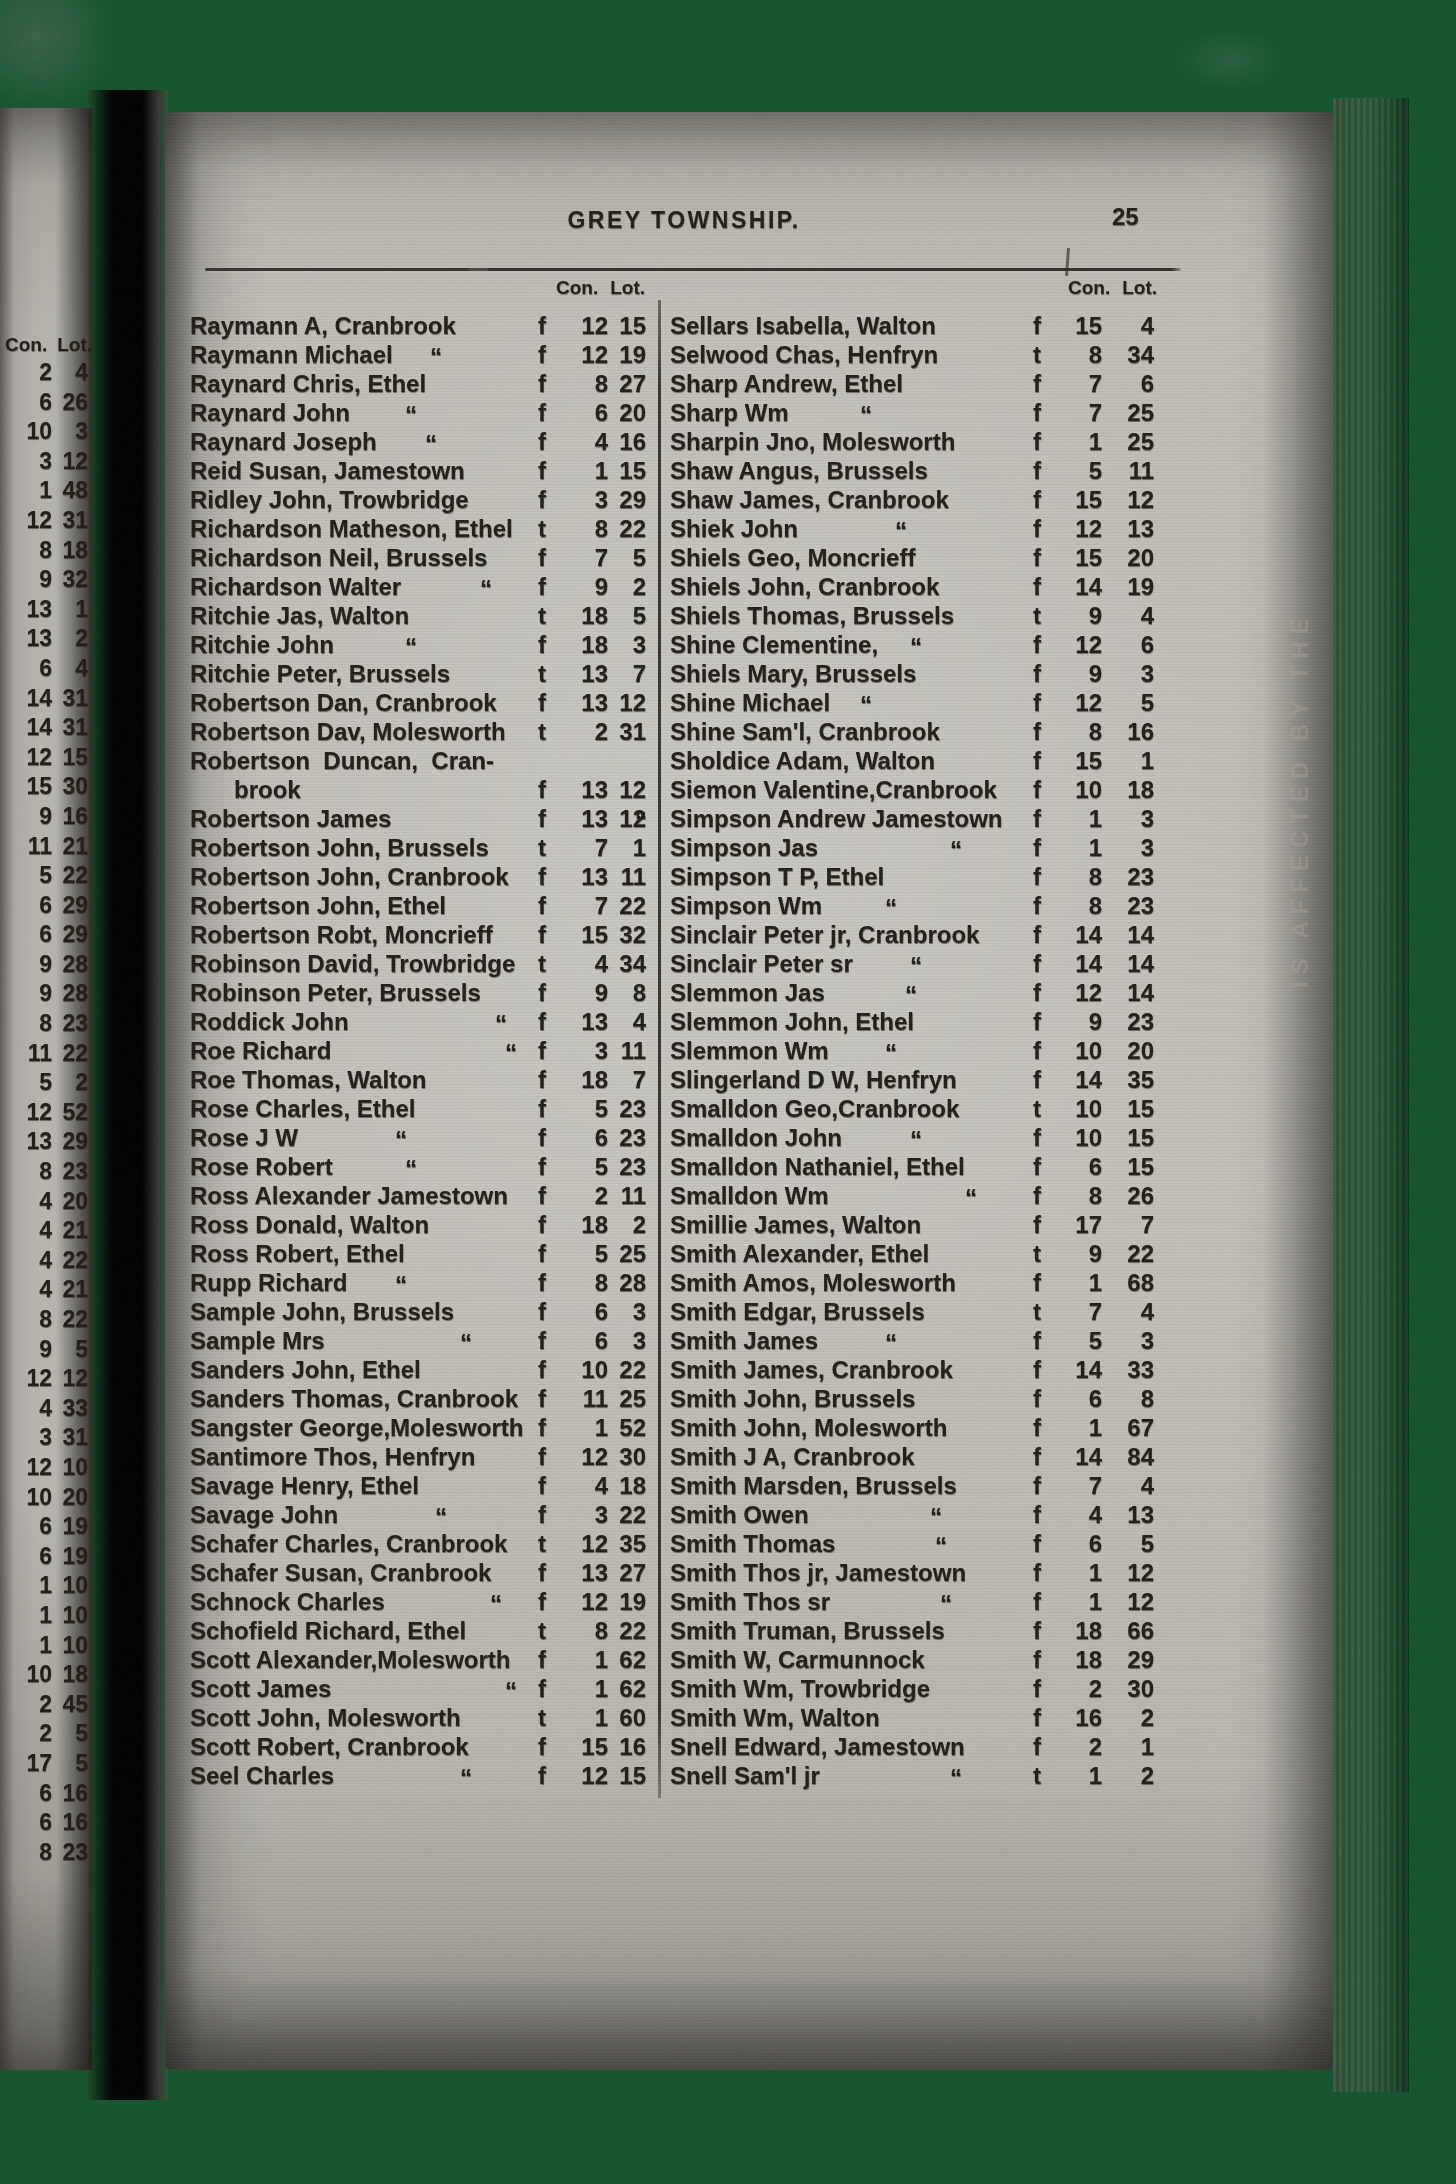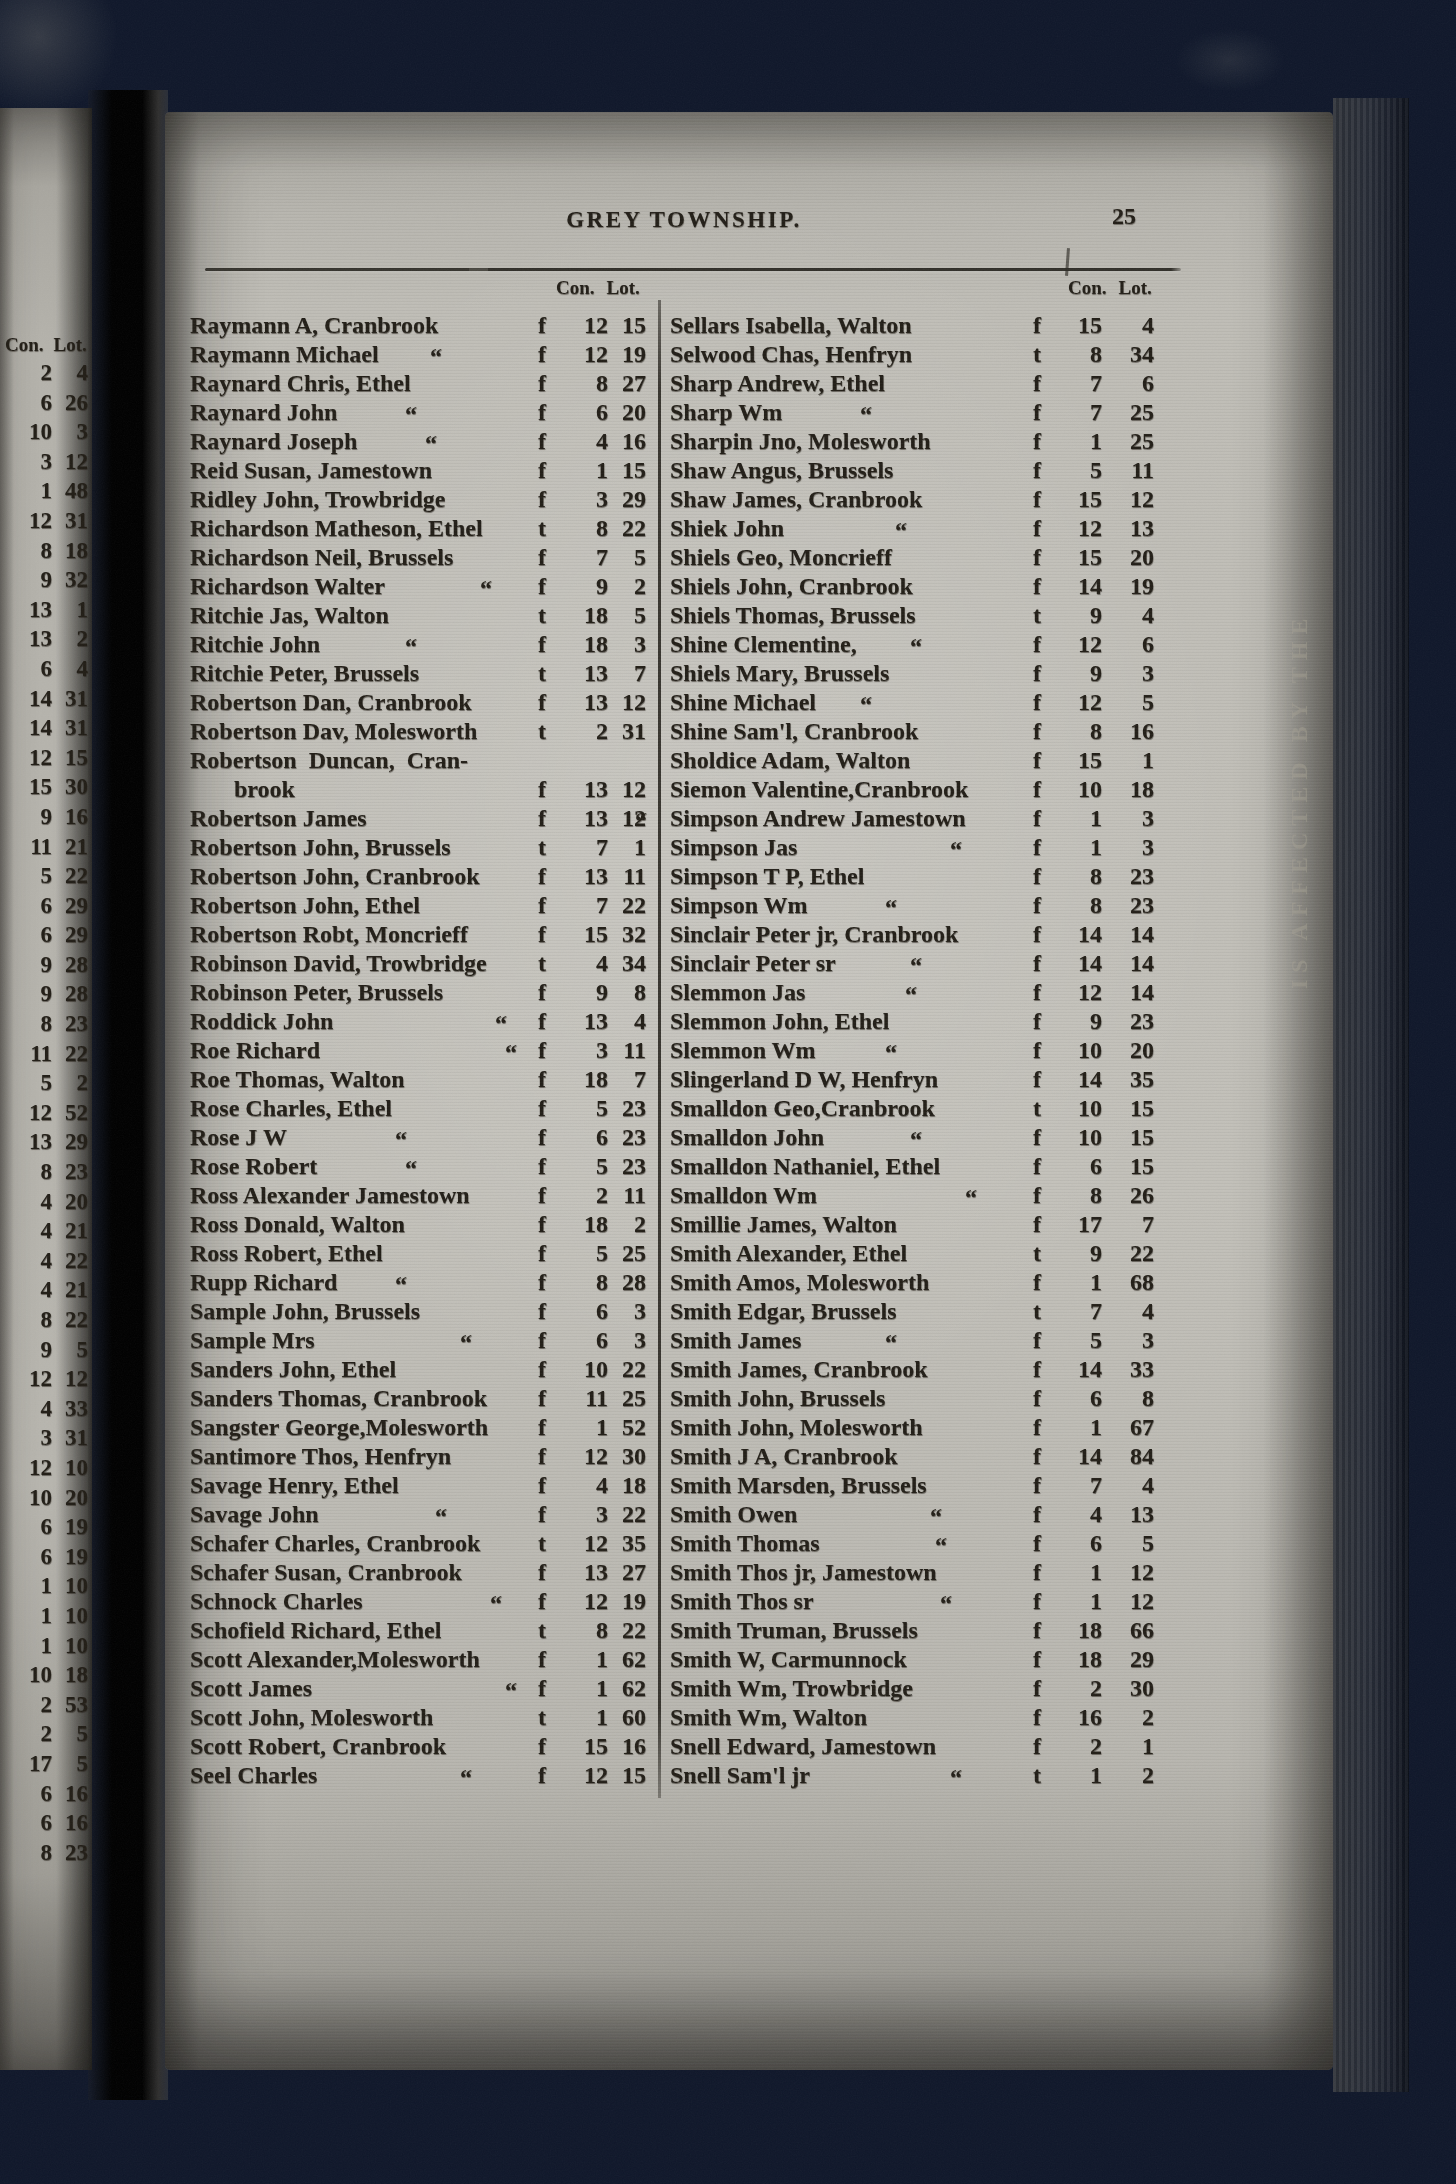--- a/index.html
+++ b/index.html
@@ -1,19 +1,19 @@
 <!DOCTYPE html>
 <html><head>
 <meta charset="utf-8">
 <style>
   html,body{margin:0;padding:0;background:#060606;}
   .scan{
     position:relative;width:1456px;height:2184px;overflow:hidden;
-    background:#0f172a;
-    font-family:Liberation Serif, serif;
+    background:#14532d;
+    font-family:Liberation Sans, sans-serif;
     color:#211d16;
   }
   
   .sliver{
     position:absolute;left:0;top:108px;width:92px;height:1962px;
     background:
       linear-gradient(90deg, rgba(50,48,44,0.55) 0, rgba(50,48,44,0) 14px, rgba(0,0,0,0) 56px, rgba(20,20,18,0.75) 100%),
       linear-gradient(180deg,#777570 0,#a9a7a0 4%,#b5b3ac 12%,#b8b6af 70%,#9f9d96 90%,#5d5b56 100%);
     box-shadow: inset 0 0 40px rgba(25,23,20,0.35);
   }
@@ -301,21 +301,21 @@
         <div class="srow">
           <span class="sc">1</span>
           <span class="sl">10</span>
         </div>
         <div class="srow">
           <span class="sc">10</span>
           <span class="sl">18</span>
         </div>
         <div class="srow">
           <span class="sc">2</span>
-          <span class="sl">53</span>
+          <span class="sl">45</span>
         </div>
         <div class="srow">
           <span class="sc">2</span>
           <span class="sl">5</span>
         </div>
         <div class="srow">
           <span class="sc">17</span>
           <span class="sl">5</span>
         </div>
         <div class="srow">

